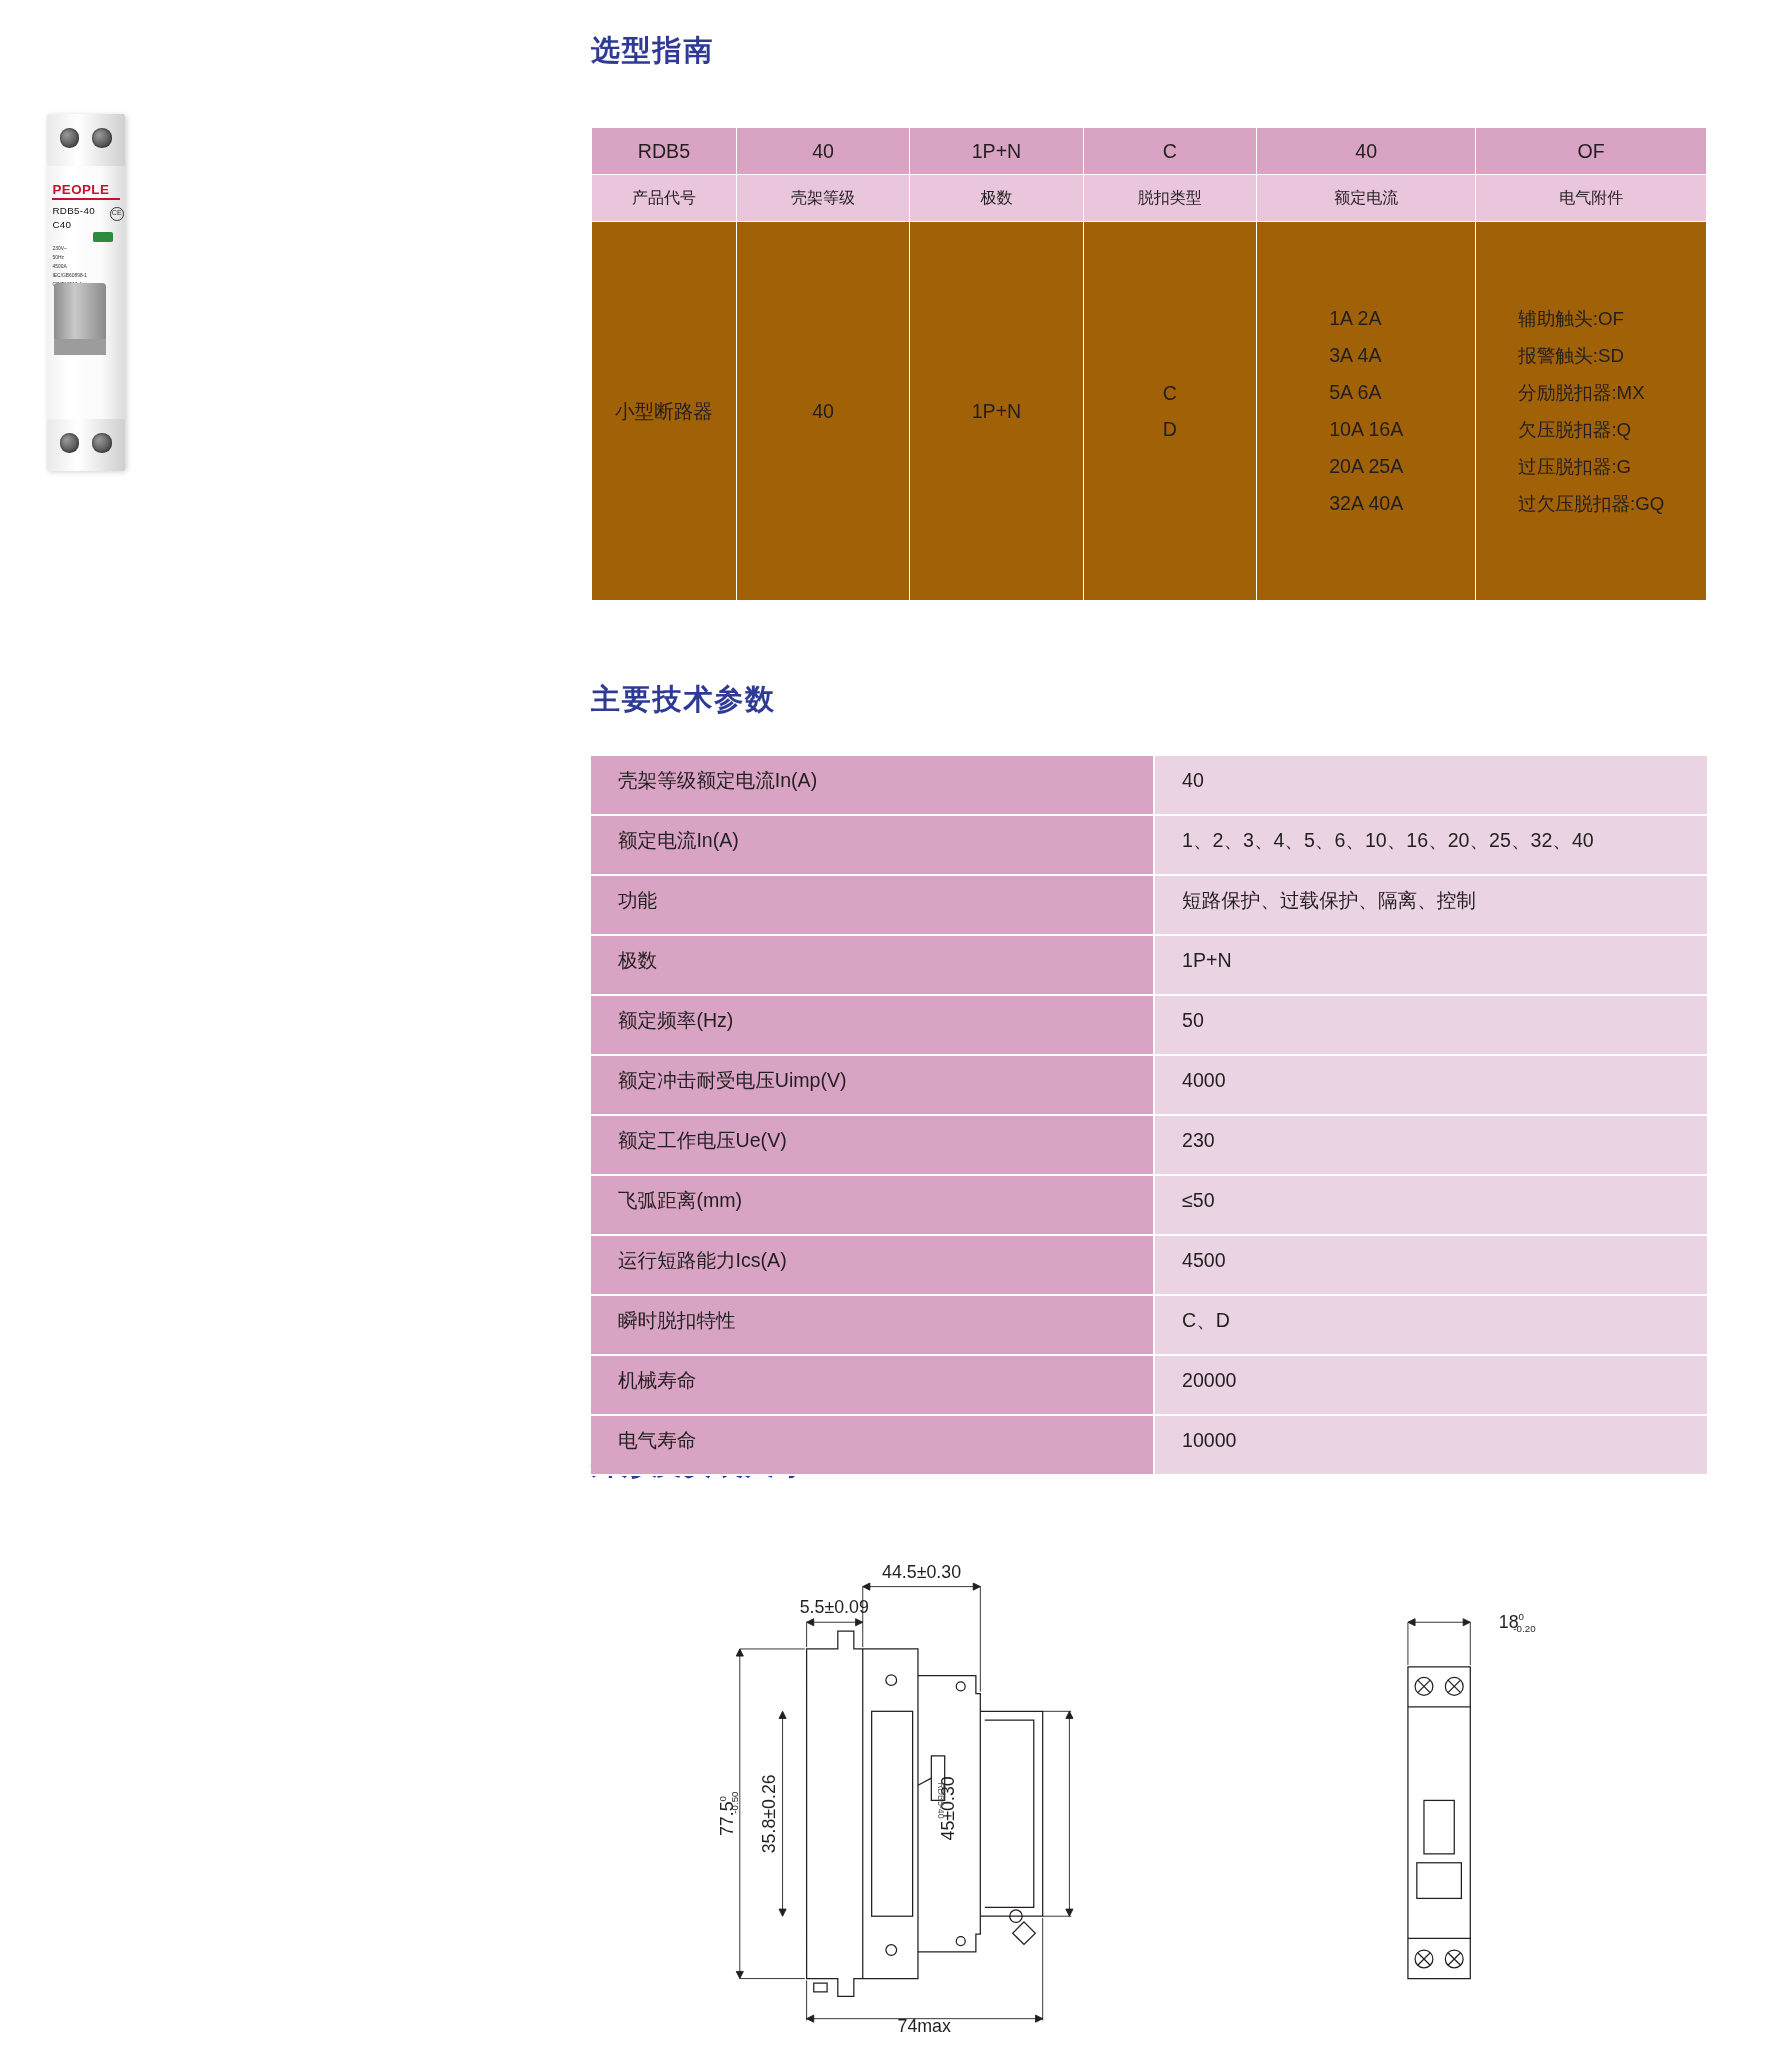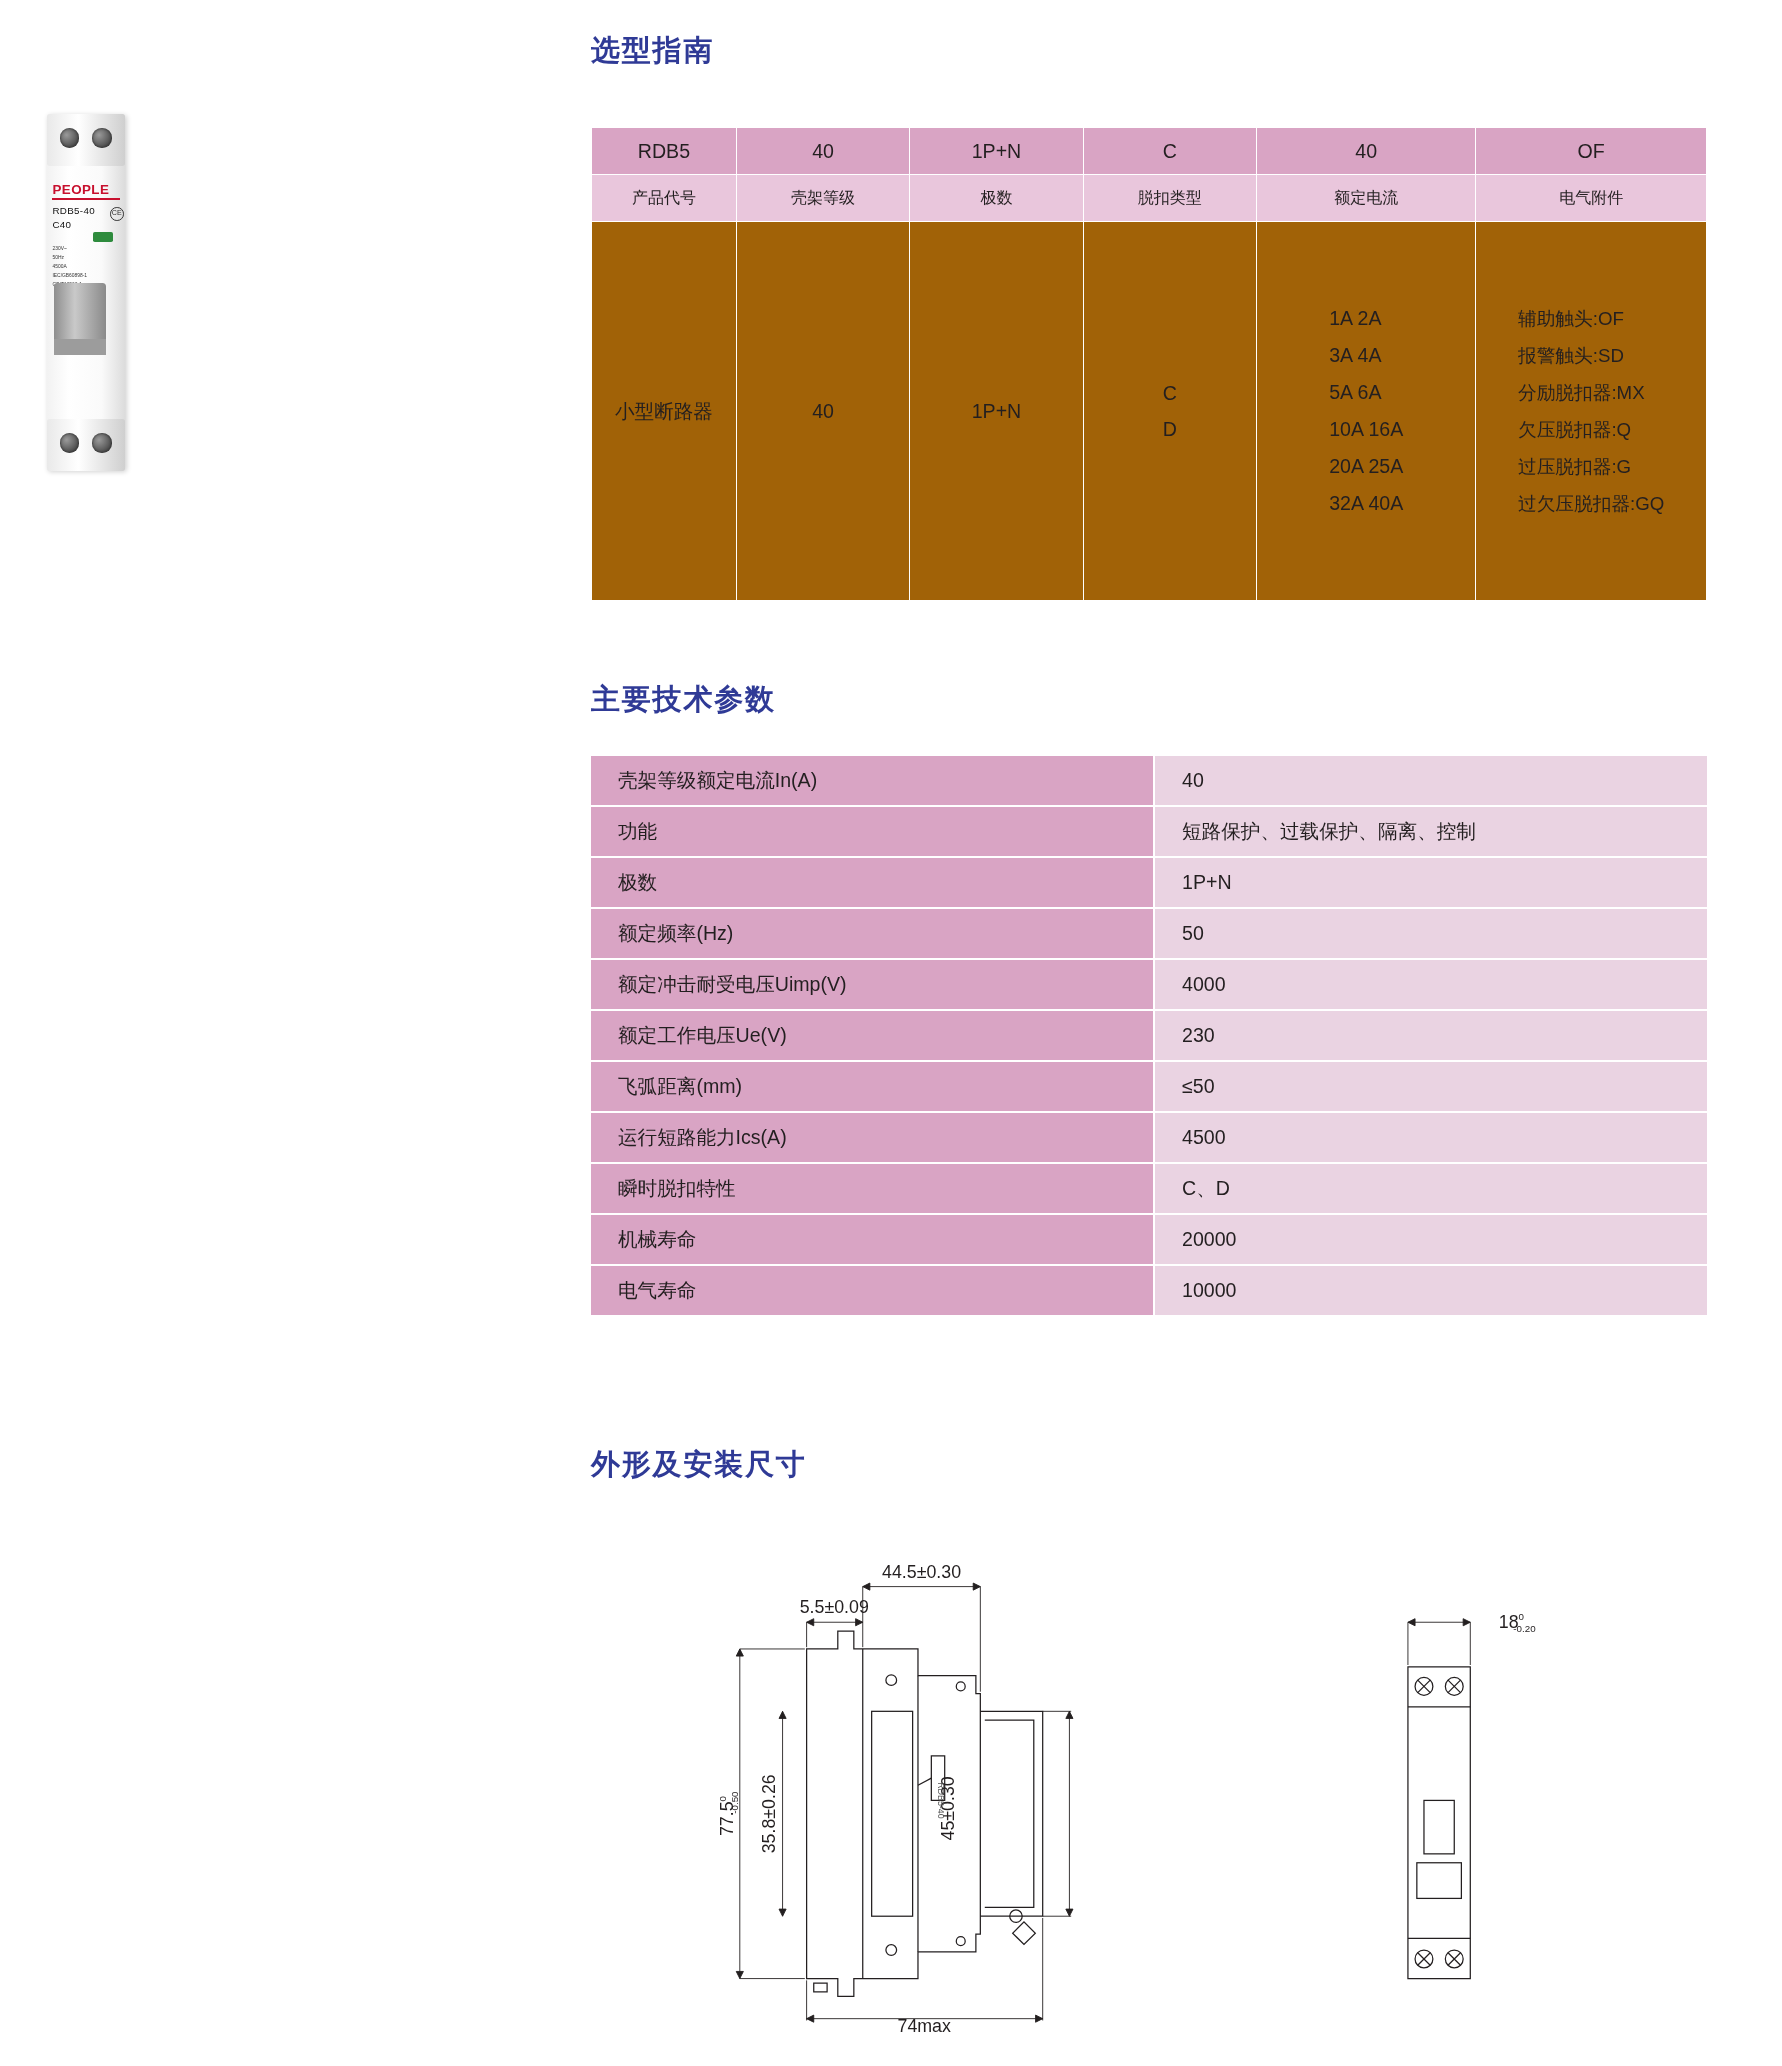--- a/index.html
+++ b/index.html
@@ -177,21 +177,21 @@
   
   #params-table {
     left: 591px;
     top: 756px;
     width: 1116px;
   }
   #params-table td {
     border-bottom: 2.7px solid #ffffff;
     border-right: 2.7px solid #ffffff;
     height: 49px;
-    padding: 0 0 0 27px;
+    padding: 0 0 9px 27px;
     font-size: 19.6px;
     vertical-align: middle;
   }
   #params-table td.k {
     width: 535px;
     background: #d9a4c4;
   }
   #params-table td.v {
     background: #ead3e2;
     border-right: none;
@@ -287,20 +287,24 @@
 </tbody>
   </table>
 
 <table id="params-table">
   <tbody>
       <tr>
         <td class="k">壳架等级额定电流In(A)</td>
         <td class="v">40</td>
       </tr>
   <tr>
+        <td class="k">额定电流In(A)</td>
+        <td class="v">1、2、3、4、5、6、10、16、20、25、32、40</td>
+      </tr>
+  <tr>
         <td class="k">功能</td>
         <td class="v">短路保护、过载保护、隔离、控制</td>
       </tr>
   <tr>
         <td class="k">极数</td>
         <td class="v">1P+N</td>
       </tr>
   <tr>
         <td class="k">额定频率(Hz)</td>
         <td class="v">50</td>

